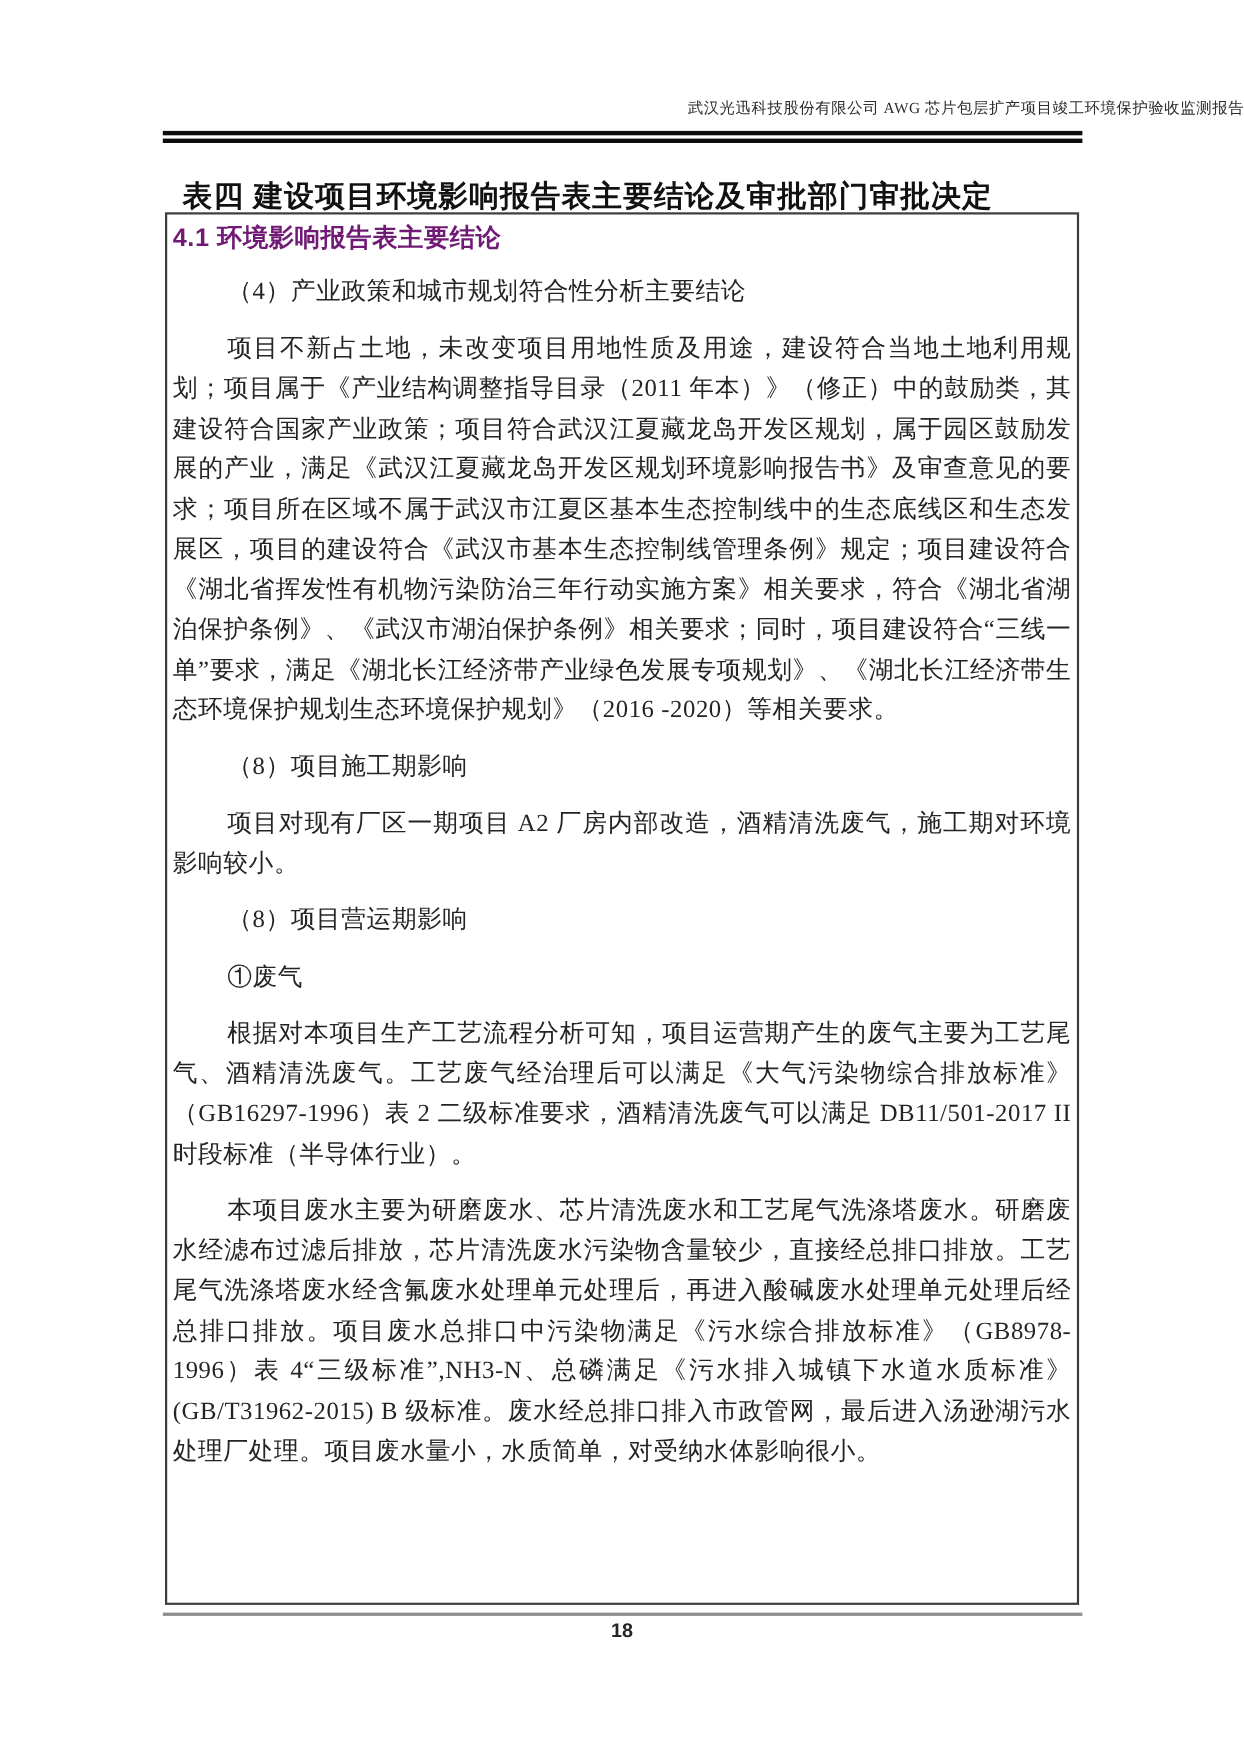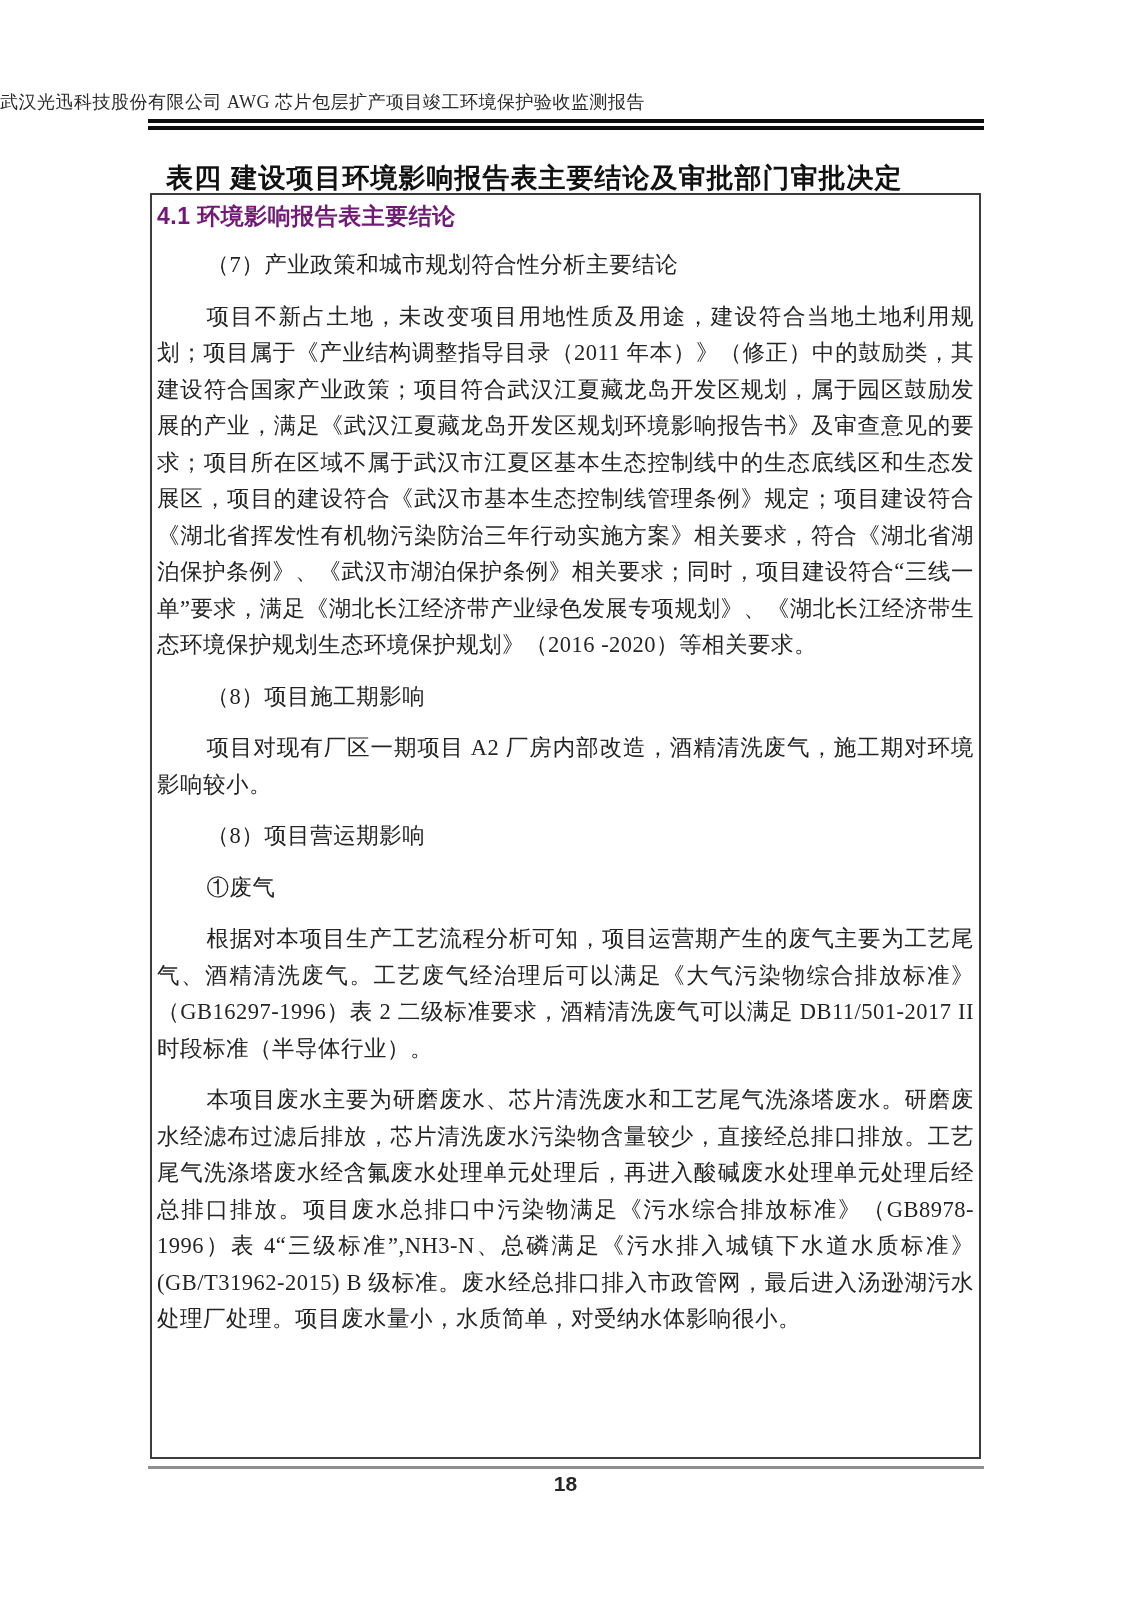--- a/index.html
+++ b/index.html
@@ -9,22 +9,22 @@
     height: 1600px;
     background: #ffffff;
     overflow: hidden;
     font-family: "Liberation Serif", "DejaVu Serif", serif;
     color: #1f1f1f;
   }
   .running-header {
     position: absolute;
     top: 90px; left: 0;
     width: 100%;
-    text-align: left;
-    font-size: 18px;
+    text-align: right;
+    font-size: 14px;
     letter-spacing: 0.5px;
     color: #2b2b2b;
     white-space: nowrap;
   }
   .double-rule {
     position: absolute;
     top: 119px; left: 148px;
     width: 836px;
     height: 3px;
     border-top: 4px solid #0d0d0d;
@@ -76,40 +76,40 @@
     width: 836px;
     height: 3px;
     background: #8f8f8f;
   }
   .page-number {
     position: absolute;
     top: 1472px; left: 0;
     width: 100%;
     text-align: center;
     font-family: "Liberation Sans", "DejaVu Sans", sans-serif;
-    font-size: 21px;
+    font-size: 18px;
     font-weight: 600;
     color: #262626;
   }
 </style>
 </head>
 <body>
 
 <div class="page">
 
   <div class="running-header">武汉光迅科技股份有限公司 AWG 芯片包层扩产项目竣工环境保护验收监测报告</div>
 
   <div class="double-rule"></div>
 
   <h1 class="doc-title">表四 建设项目环境影响报告表主要结论及审批部门审批决定</h1>
 
   <div class="content-box">
     <h2 class="section-heading">4.1 环境影响报告表主要结论</h2>
 
-    <p>（7）产业政策和城市规划符合性分析主要结论</p>
+    <p>（4）产业政策和城市规划符合性分析主要结论</p>
     <p>项目不新占土地，未改变项目用地性质及用途，建设符合当地土地利用规划；项目属于《产业结构调整指导目录（2011 年本）》（修正）中的鼓励类，其建设符合国家产业政策；项目符合武汉江夏藏龙岛开发区规划，属于园区鼓励发展的产业，满足《武汉江夏藏龙岛开发区规划环境影响报告书》及审查意见的要求；项目所在区域不属于武汉市江夏区基本生态控制线中的生态底线区和生态发展区，项目的建设符合《武汉市基本生态控制线管理条例》规定；项目建设符合《湖北省挥发性有机物污染防治三年行动实施方案》相关要求，符合《湖北省湖泊保护条例》、《武汉市湖泊保护条例》相关要求；同时，项目建设符合“三线一单”要求，满足《湖北长江经济带产业绿色发展专项规划》、《湖北长江经济带生态环境保护规划生态环境保护规划》（2016 -2020）等相关要求。</p>
     <p>（8）项目施工期影响</p>
     <p>项目对现有厂区一期项目 A2 厂房内部改造，酒精清洗废气，施工期对环境影响较小。</p>
     <p>（8）项目营运期影响</p>
     <p>①废气</p>
     <p>根据对本项目生产工艺流程分析可知，项目运营期产生的废气主要为工艺尾气、酒精清洗废气。工艺废气经治理后可以满足《大气污染物综合排放标准》（GB16297-1996）表 2 二级标准要求，酒精清洗废气可以满足 DB11/501-2017 II 时段标准（半导体行业）。</p>
     <p>本项目废水主要为研磨废水、芯片清洗废水和工艺尾气洗涤塔废水。研磨废水经滤布过滤后排放，芯片清洗废水污染物含量较少，直接经总排口排放。工艺尾气洗涤塔废水经含氟废水处理单元处理后，再进入酸碱废水处理单元处理后经总排口排放。项目废水总排口中污染物满足《污水综合排放标准》（GB8978-1996）表 4“三级标准”,NH3-N、总磷满足《污水排入城镇下水道水质标准》(GB/T31962-2015) B 级标准。废水经总排口排入市政管网，最后进入汤逊湖污水处理厂处理。项目废水量小，水质简单，对受纳水体影响很小。</p>
   </div>
 
   <div class="footer-rule"></div>

